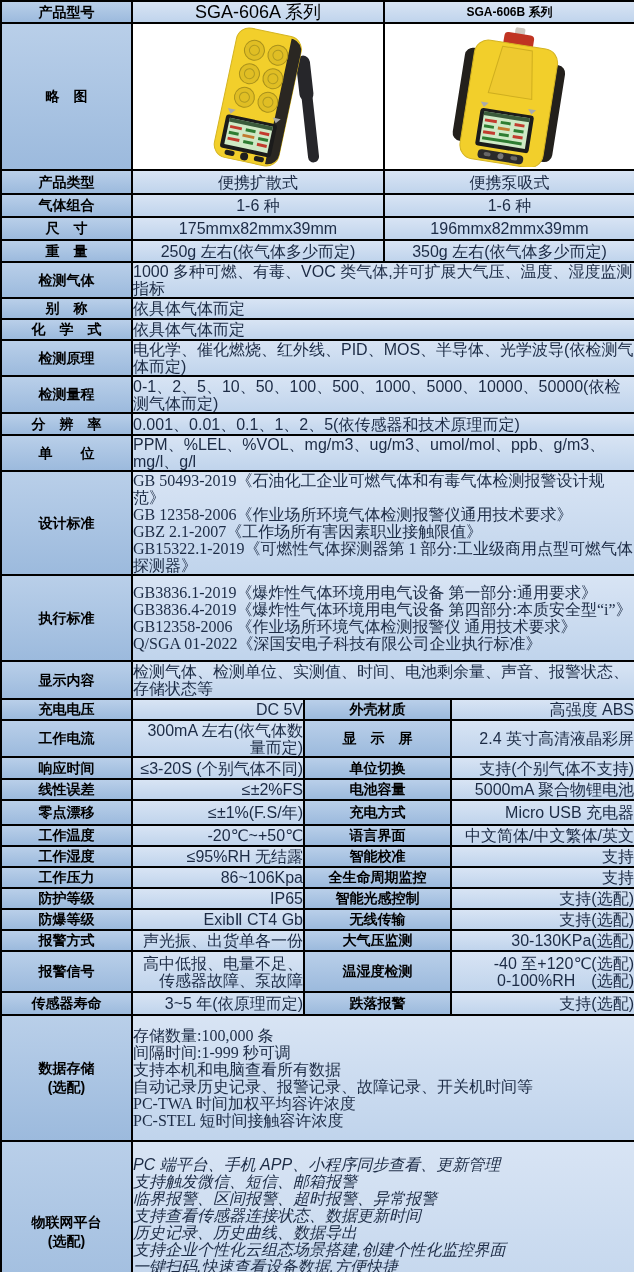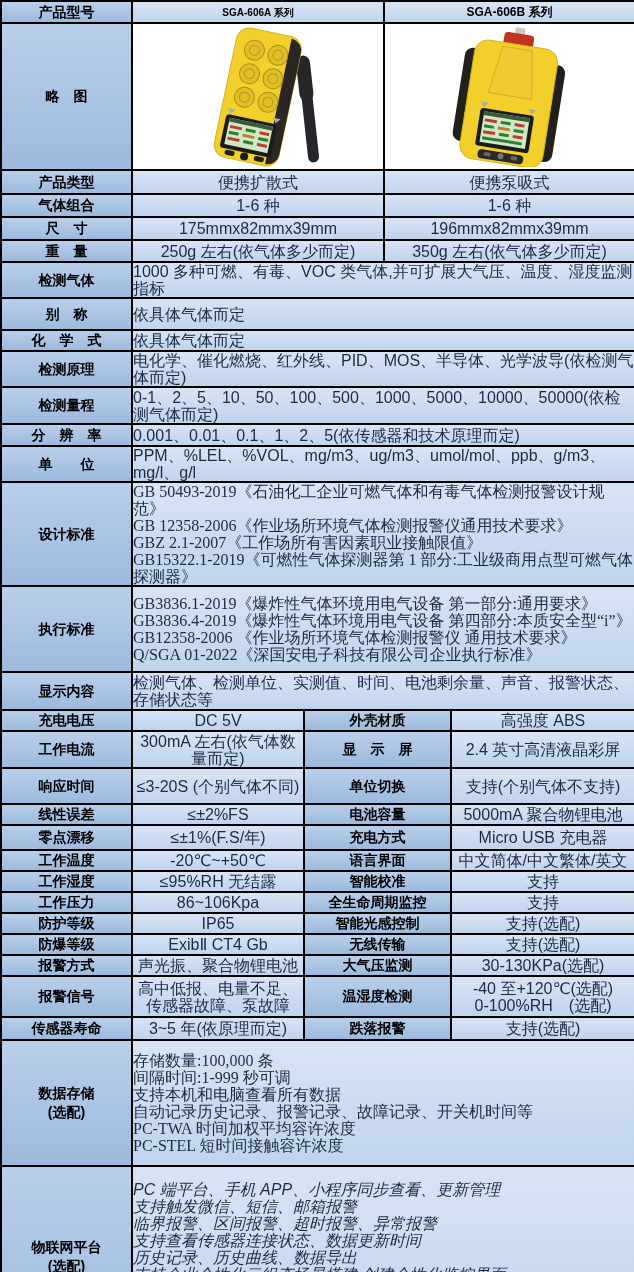--- a/index.html
+++ b/index.html
@@ -12,21 +12,21 @@
     font-weight:bold;color:#000;text-align:center;font-size:14px;
     white-space:pre-line;line-height:19px;
   }
   
   td.pv,td.fv,td.v1,td.v2{
     background:linear-gradient(180deg,#d8e4f4 0%,#c0d4ec 100%);
     color:#1c2b45;font-size:16px;line-height:17px;
   }
   td.pv{text-align:center;}
   td.fv{text-align:left;padding:1px 7px;}
-  td.v1,td.v2{text-align:center;padding:1px 6px;}
+  td.v1,td.v2{text-align:right;padding:1px 6px;}
   td.img{background:#ffffff;text-align:center;vertical-align:middle;}
   .multi{white-space:pre-line;line-height:21px;font-family:Liberation Serif, serif;}
   .multi9{white-space:pre-line;line-height:20px;font-style:italic;}
   .pre2{white-space:pre-line;line-height:19px;}
   svg{display:block;margin:0 auto;}
 </style>
 </head>
 <body>
 
 <table class="spec">
@@ -34,21 +34,21 @@
     <col style="width:131px">
       <col style="width:172px">
       <col style="width:80px">
       <col style="width:67px">
       <col style="width:184px">
   </colgroup>
 
   <tbody>
       <tr style="height:22px">
     <td class="hl">产品型号</td>
-    <td class="pv" style="font-weight:bold;color:#000;font-size:10px" colspan="2">SGA-606A 系列</td>
+    <td class="pv" style="font-weight:normal;color:#000;font-size:18px" colspan="2">SGA-606A 系列</td>
     <td class="pv" style="font-weight:bold;color:#000;font-size:12px" colspan="2">SGA-606B 系列</td>
   </tr>
 
   <tr style="height:147px">
     <td class="hl">略　图</td>
     <td class="img" colspan="2">
       <svg width="250" height="141" viewBox="0 0 250 141">
         <g transform="rotate(12 125 70)">
           <line x1="163" y1="30" x2="192" y2="118" stroke="#26262a" stroke-width="11" stroke-linecap="round"></line>
           <line x1="162" y1="28" x2="172" y2="58" stroke="#26262a" stroke-width="14" stroke-linecap="round"></line>
@@ -147,21 +147,21 @@
   <tr style="height:22px">
     <td class="hl">重　量</td>
     <td class="pv" colspan="2">250g 左右(依气体多少而定)</td>
     <td class="pv" colspan="2">350g 左右(依气体多少而定)</td>
   </tr>
 
   <tr style="height:23px">
     <td class="hl">检测气体</td>
     <td class="fv" colspan="4">1000 多种可燃、有毒、VOC 类气体,并可扩展大气压、温度、湿度监测指标</td>
   </tr>
-  <tr style="height:32px">
+  <tr style="height:21px">
     <td class="hl">别　称</td>
     <td class="fv" colspan="4">依具体气体而定</td>
   </tr>
   <tr style="height:21px">
     <td class="hl">化　学　式</td>
     <td class="fv" colspan="4">依具体气体而定</td>
   </tr>
   <tr style="height:32px">
     <td class="hl">检测原理</td>
     <td class="fv" colspan="4">电化学、催化燃烧、红外线、PID、MOS、半导体、光学波导(依检测气体而定)</td>
@@ -202,21 +202,21 @@
     <td class="v1">DC 5V</td>
     <td class="hm" colspan="2">外壳材质</td>
     <td class="v2">高强度 ABS</td>
   </tr>
   <tr style="height:37px">
     <td class="hl">工作电流</td>
     <td class="v1">300mA 左右(依气体数量而定)</td>
     <td class="hm" colspan="2">显　示　屏</td>
     <td class="v2">2.4 英寸高清液晶彩屏</td>
   </tr>
-  <tr style="height:36px">
+  <tr style="height:22px">
     <td class="hl">响应时间</td>
     <td class="v1">≤3-20S (个别气体不同)</td>
     <td class="hm" colspan="2">单位切换</td>
     <td class="v2">支持(个别气体不支持)</td>
   </tr>
   <tr style="height:21px">
     <td class="hl">线性误差</td>
     <td class="v1">≤±2%FS</td>
     <td class="hm" colspan="2">电池容量</td>
     <td class="v2">5000mA 聚合物锂电池</td>
@@ -252,21 +252,21 @@
     <td class="v2">支持(选配)</td>
   </tr>
   <tr style="height:21px">
     <td class="hl">防爆等级</td>
     <td class="v1">ExibⅡ CT4 Gb</td>
     <td class="hm" colspan="2">无线传输</td>
     <td class="v2">支持(选配)</td>
   </tr>
   <tr style="height:21px">
     <td class="hl">报警方式</td>
-    <td class="v1">声光振、聚合物锂电池</td>
+    <td class="v1">声光振、出货单各一份</td>
     <td class="hm" colspan="2">大气压监测</td>
     <td class="v2">30-130KPa(选配)</td>
   </tr>
   <tr style="height:41px">
     <td class="hl">报警信号</td>
     <td class="v1">高中低报、电量不足、传感器故障、泵故障</td>
     <td class="hm" colspan="2">温湿度检测</td>
     <td class="v2 pre2">-40 至+120℃(选配)
 0-100%RH　(选配)</td>
   </tr>

